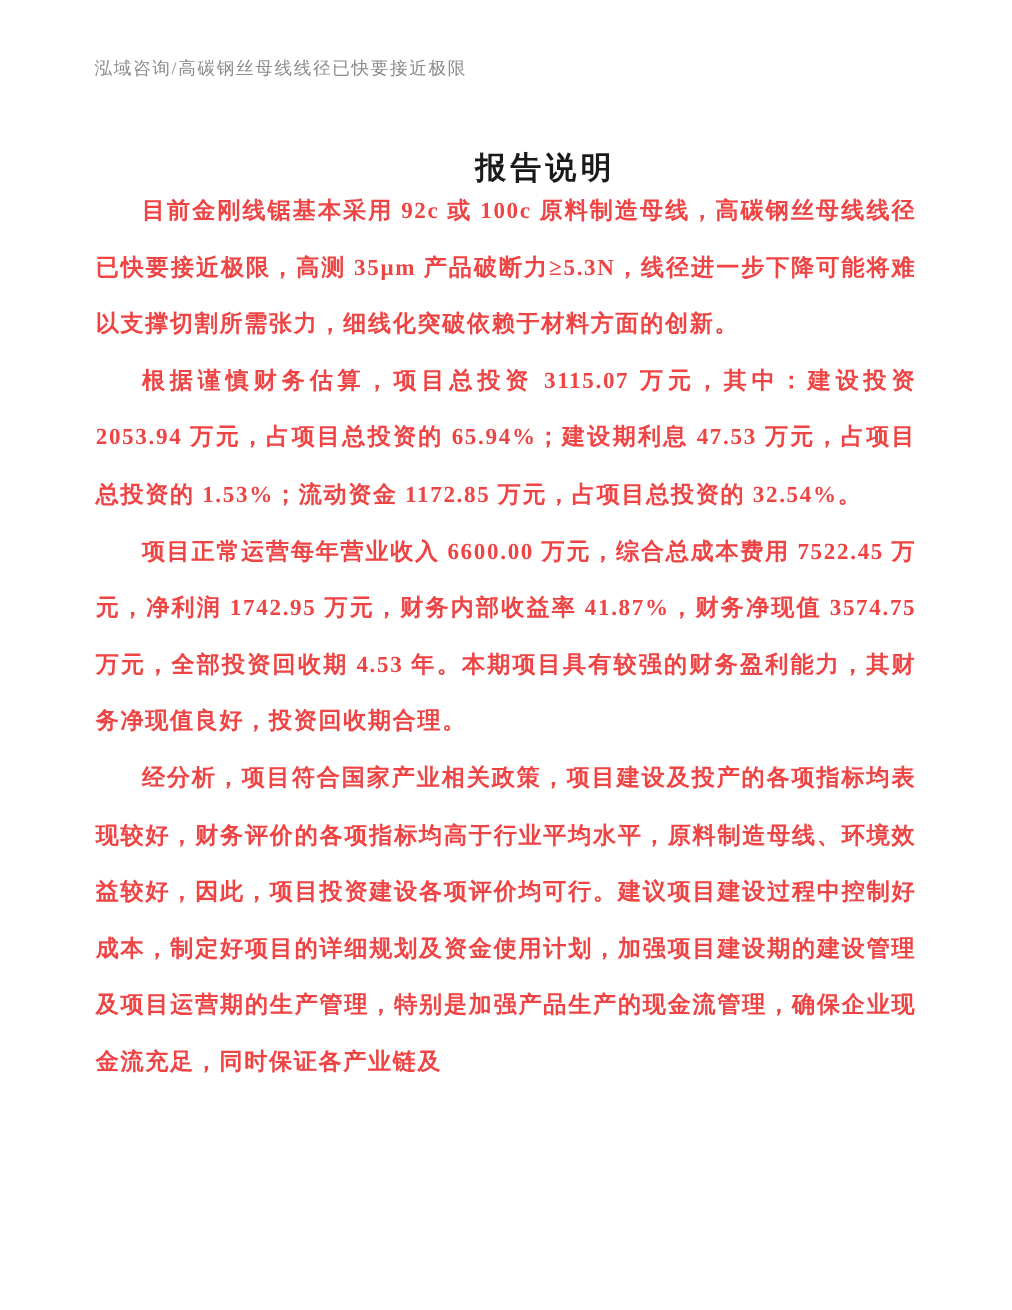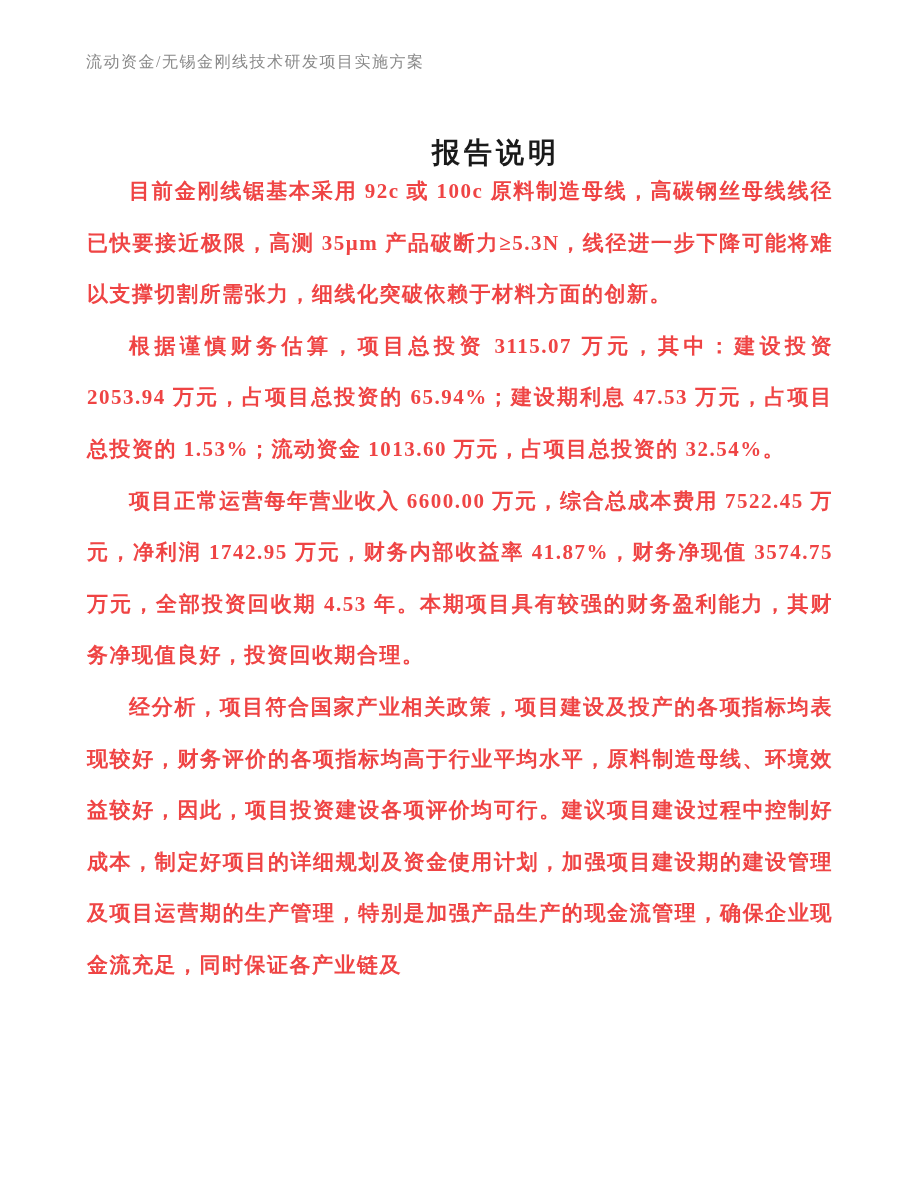--- a/index.html
+++ b/index.html
@@ -53,23 +53,23 @@
   .doc-body p {
     margin: 0;
     padding: 0;
     text-indent: 2em;
   }
 </style>
 </head>
 <body>
 
 <div class="page">
-  <div class="doc-header">流动资金/无锡金刚线技术研发项目实施方案</div>
+  <div class="doc-header">泓域咨询/高碳钢丝母线线径已快要接近极限</div>
 
   <h1 class="doc-title">报告说明</h1>
 
   <div class="doc-body">
     <p>目前金刚线锯基本采用 92c 或 100c 原料制造母线，高碳钢丝母线线径已快要接近极限，高测 35μm 产品破断力≥5.3N，线径进一步下降可能将难以支撑切割所需张力，细线化突破依赖于材料方面的创新。</p>
-    <p>根据谨慎财务估算，项目总投资 3115.07 万元，其中：建设投资 2053.94 万元，占项目总投资的 65.94%；建设期利息 47.53 万元，占项目总投资的 1.53%；流动资金 1013.60 万元，占项目总投资的 32.54%。</p>
+    <p>根据谨慎财务估算，项目总投资 3115.07 万元，其中：建设投资 2053.94 万元，占项目总投资的 65.94%；建设期利息 47.53 万元，占项目总投资的 1.53%；流动资金 1172.85 万元，占项目总投资的 32.54%。</p>
     <p>项目正常运营每年营业收入 6600.00 万元，综合总成本费用 7522.45 万元，净利润 1742.95 万元，财务内部收益率 41.87%，财务净现值 3574.75 万元，全部投资回收期 4.53 年。本期项目具有较强的财务盈利能力，其财务净现值良好，投资回收期合理。</p>
     <p>经分析，项目符合国家产业相关政策，项目建设及投产的各项指标均表现较好，财务评价的各项指标均高于行业平均水平，原料制造母线、环境效益较好，因此，项目投资建设各项评价均可行。建议项目建设过程中控制好成本，制定好项目的详细规划及资金使用计划，加强项目建设期的建设管理及项目运营期的生产管理，特别是加强产品生产的现金流管理，确保企业现金流充足，同时保证各产业链及</p>
   </div>
 </div>
 
 </body></html>

